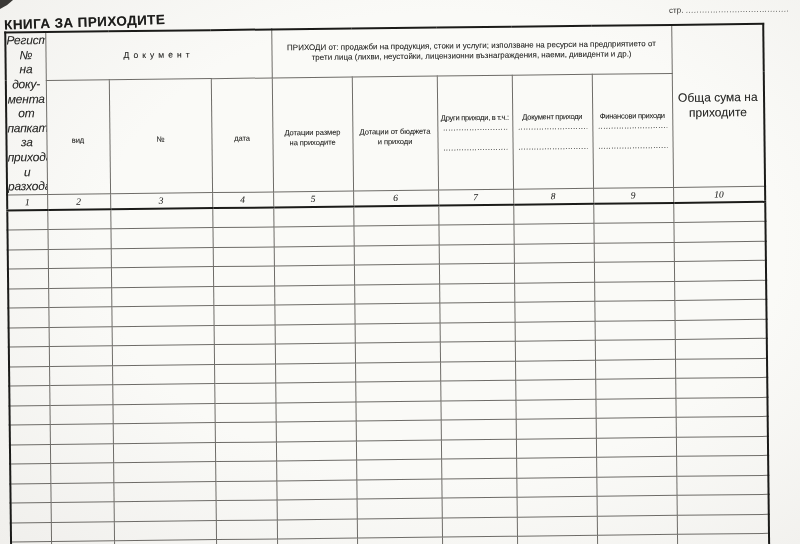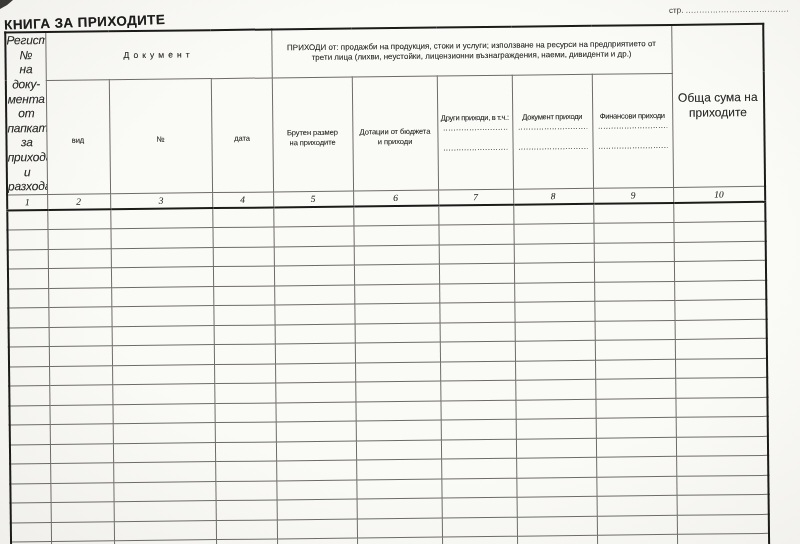--- a/index.html
+++ b/index.html
@@ -110,21 +110,21 @@
         <td class="doc-group" colspan="3">Документ</td>
         <td class="rev-group" colspan="5">ПРИХОДИ от: продажби на продукция, стоки и услуги; използване на ресурси на предприятието от
 трети лица (лихви, неустойки, лицензионни възнаграждения, наеми, дивиденти и др.)</td>
         <td class="total-cell" rowspan="2">Обща сума на
 приходите</td>
       </tr>
       <tr class="sub-row">
         <td class="sub mid"><span class="lbl">вид</span></td>
         <td class="sub mid"><span class="lbl">№</span></td>
         <td class="sub mid"><span class="lbl">дата</span></td>
-        <td class="sub mid"><span class="lbl">Брутен размер
+        <td class="sub mid"><span class="lbl">Дотации размер
 на приходите</span></td>
         <td class="sub mid"><span class="lbl">Дотации от бюджета
 и приходи</span></td>
         <td class="sub tight">
           <span class="lbl">Други приходи, в т.ч.:</span>
           <div class="dotline">......................................................................</div>
           <div class="dotline">......................................................................</div>
         </td>
         <td class="sub tight">
           <span class="lbl">Документ приходи</span>

